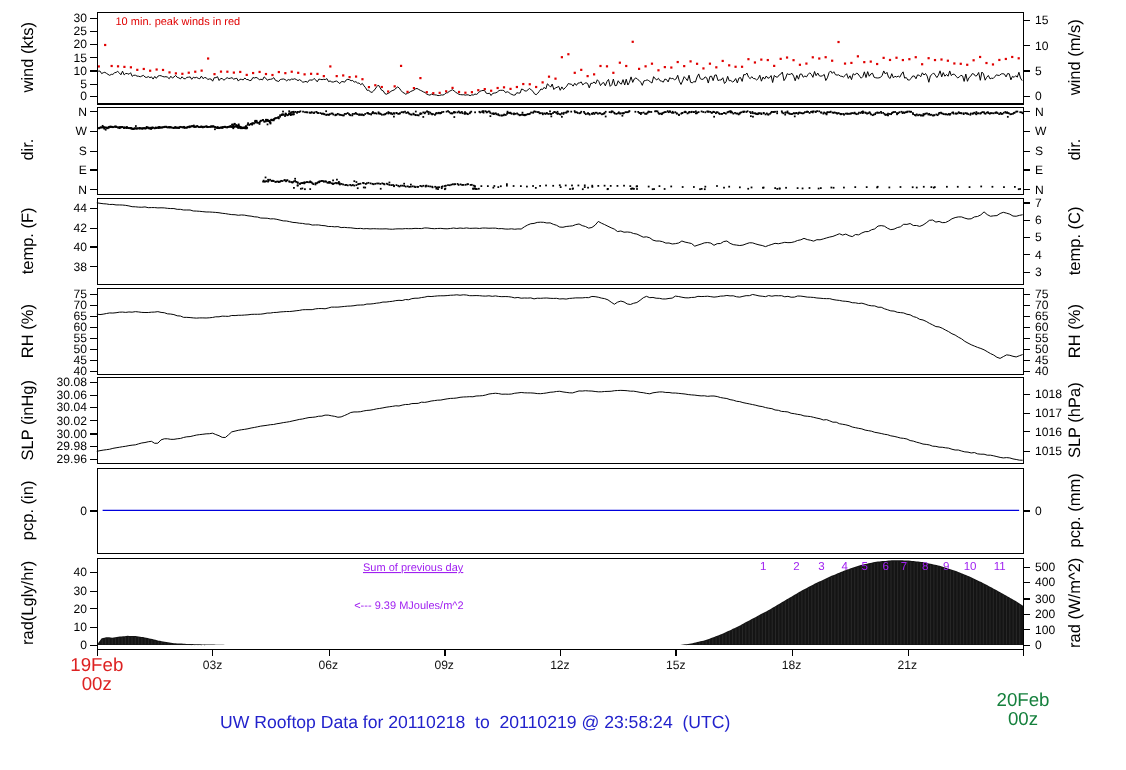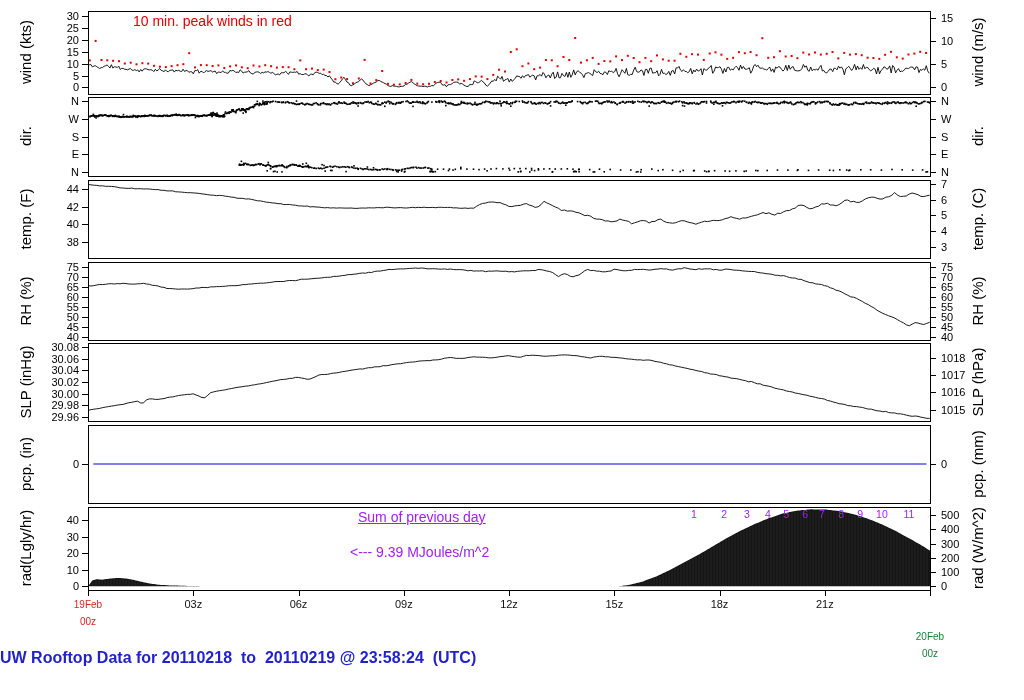--- a/index.html
+++ b/index.html
@@ -1,24 +1,24 @@
 <!DOCTYPE html>
 <html><head>
 <meta charset="utf-8">
 <style>
   html,body{margin:0;padding:0;background:#fff;}
   .figure{position:relative;width:1024px;height:700px;background:#fff;
           font-family:"Liberation Sans","DejaVu Sans",sans-serif;overflow:hidden;}
   #chart-svg{position:absolute;left:0;top:0;}
   .axt{position:absolute;width:130px;height:18px;line-height:18px;text-align:center;
        font-size:15px;color:#000;transform:rotate(-90deg);}
-  .anno{position:absolute;font-size:14px;line-height:12px;white-space:pre;margin-left:28px;}
-  .xdate{position:absolute;width:100px;text-align:center;font-size:10px;line-height:17px;}
-  .figtitle{position:absolute;left:0;top:649px;width:864px;text-align:left;
-            font-size:16px;white-space:pre;font-weight:bold;}
+  .anno{position:absolute;font-size:10px;line-height:12px;white-space:pre;}
+  .xdate{position:absolute;width:100px;text-align:center;font-size:17px;line-height:17px;}
+  .figtitle{position:absolute;left:0;top:649px;width:864px;text-align:center;
+            font-size:16px;white-space:pre;}
 </style>
 </head>
 <body>
 
 <div class="figure">
 
   <svg id="chart-svg" width="1024" height="645" viewBox="0 0 1024 645">
       <g>
         <path d="M88.0,64.8L89.5,64.7L90.9,64.6L92.4,66.9L93.9,66.1L95.3,65.7L96.8,66.7L98.2,67.6L99.7,68.5L101.2,67.6L102.6,67.6L104.1,66.2L105.6,65.8L107.0,64.9L108.5,66.3L109.9,68.0L111.4,64.7L112.9,68.1L114.3,66.8L115.8,66.9L117.3,67.5L118.7,66.1L120.2,69.4L121.6,68.4L123.1,68.4L124.6,69.2L126.0,69.3L127.5,69.8L129.0,69.1L130.4,68.5L131.9,70.1L133.4,70.4L134.8,69.6L136.3,70.6L137.7,69.9L139.2,71.9L140.7,69.5L142.1,71.2L143.6,69.2L145.1,68.7L146.5,68.9L148.0,69.6L149.4,69.9L150.9,69.7L152.4,70.2L153.8,71.6L155.3,69.3L156.8,71.0L158.2,69.9L159.7,68.6L161.1,70.3L162.6,70.8L164.1,71.7L165.5,69.8L167.0,71.5L168.5,71.6L169.9,70.3L171.4,70.2L172.9,69.9L174.3,72.1L175.8,70.2L177.2,70.8L178.7,70.3L180.2,71.2L181.6,71.6L183.1,69.2L184.6,71.5L186.0,70.5L187.5,70.7L188.9,72.3L190.4,71.7L191.9,71.9L193.3,73.8L194.8,70.6L196.3,70.6L197.7,69.7L199.2,73.2L200.6,71.4L202.1,71.4L203.6,73.0L205.0,71.6L206.5,70.6L208.0,71.4L209.4,71.1L210.9,70.6L212.4,72.0L213.8,71.5L215.3,71.2L216.7,73.7L218.2,72.0L219.7,72.2L221.1,72.6L222.6,70.9L224.1,72.3L225.5,72.3L227.0,73.3L228.4,73.0L229.9,70.5L231.4,70.9L232.8,70.4L234.3,71.0L235.8,72.6L237.2,72.0L238.7,72.6L240.1,69.9L241.6,71.1L243.1,73.0L244.5,72.2L246.0,72.1L247.5,71.7L248.9,70.6L250.4,73.0L251.9,73.6L253.3,74.1L254.8,72.3L256.2,72.0L257.7,71.8L259.2,72.3L260.6,73.5L262.1,72.3L263.6,72.9L265.0,71.9L266.5,72.1L267.9,71.6L269.4,72.3L270.9,73.3L272.3,72.4L273.8,73.4L275.3,74.8L276.7,74.4L278.2,74.0L279.6,74.9L281.1,72.8L282.6,72.7L284.0,72.9L285.5,71.3L287.0,72.6L288.4,74.4L289.9,71.9L291.4,72.2L292.8,72.4L294.3,72.1L295.7,72.3L297.2,71.5L298.7,74.2L300.1,73.6L301.6,74.5L303.1,74.6L304.5,74.0L306.0,73.7L307.4,74.7L308.9,76.0L310.4,74.2L311.8,74.2L313.3,74.7L314.8,72.6L316.2,72.1L317.7,72.5L319.2,73.4L320.6,73.1L322.1,74.7L323.5,74.2L325.0,75.5L326.5,75.5L327.9,77.0L329.4,75.8L330.9,78.0L332.3,79.7L333.8,82.2L335.2,81.9L336.7,83.6L338.2,84.0L339.6,82.7L341.1,80.9L342.6,78.7L344.0,77.3L345.5,79.7L346.9,82.0L348.4,82.6L349.9,85.1L351.3,85.7L352.8,84.8L354.3,84.2L355.7,82.7L357.2,82.2L358.7,81.6L360.1,80.0L361.6,79.0L363.0,80.1L364.5,82.2L366.0,83.9L367.4,84.6L368.9,85.7L370.4,84.8L371.8,84.3L373.3,83.2L374.7,82.6L376.2,82.0L377.7,80.8L379.1,80.4L380.6,81.3L382.1,82.1L383.5,82.7L385.0,83.6L386.4,84.1L387.9,85.5L389.4,86.1L390.8,86.5L392.3,85.6L393.8,86.1L395.2,86.2L396.7,86.4L398.2,86.9L399.6,86.8L401.1,86.3L402.5,86.4L404.0,85.9L405.5,84.4L406.9,84.3L408.4,83.1L409.9,82.3L411.3,81.6L412.8,82.6L414.2,83.8L415.7,84.8L417.2,85.7L418.6,86.0L420.1,86.2L421.6,86.1L423.0,86.5L424.5,86.2L425.9,86.3L427.4,87.0L428.9,86.2L430.3,86.4L431.8,85.5L433.3,85.8L434.7,84.7L436.2,83.0L437.7,82.5L439.1,82.2L440.6,82.4L442.0,84.7L443.5,85.1L445.0,84.7L446.4,86.8L447.9,84.9L449.4,84.6L450.8,84.4L452.3,83.5L453.7,82.3L455.2,82.1L456.7,82.1L458.1,82.3L459.6,84.2L461.1,83.4L462.5,84.0L464.0,85.2L465.4,85.9L466.9,86.5L468.4,86.3L469.8,84.3L471.3,84.6L472.8,84.6L474.2,80.9L475.7,81.5L477.2,82.7L478.6,82.7L480.1,81.5L481.5,80.3L483.0,81.9L484.5,83.0L485.9,85.3L487.4,86.1L488.9,84.8L490.3,83.0L491.8,80.9L493.2,81.4L494.7,79.4L496.2,80.9L497.6,76.2L499.1,77.6L500.6,79.2L502.0,76.4L503.5,81.4L504.9,79.9L506.4,79.4L507.9,78.5L509.3,82.1L510.8,79.0L512.3,81.4L513.7,79.9L515.2,78.3L516.7,75.9L518.1,76.4L519.6,76.6L521.0,78.3L522.5,75.7L524.0,77.6L525.4,75.6L526.9,75.3L528.4,74.5L529.8,77.2L531.3,75.9L532.7,75.2L534.2,75.9L535.7,79.9L537.1,75.8L538.6,75.7L540.1,74.5L541.5,76.2L543.0,72.5L544.4,74.1L545.9,77.8L547.4,75.7L548.8,75.0L550.3,78.0L551.8,74.1L553.2,72.2L554.7,78.5L556.2,77.0L557.6,71.9L559.1,77.9L560.5,77.7L562.0,73.4L563.5,75.7L564.9,76.5L566.4,72.4L567.9,77.3L569.3,72.0L570.8,77.3L572.2,74.9L573.7,69.9L575.2,74.9L576.6,71.8L578.1,70.8L579.6,72.1L581.0,73.1L582.5,74.8L583.9,77.6L585.4,73.5L586.9,73.2L588.3,72.6L589.8,73.3L591.3,74.5L592.7,75.5L594.2,69.7L595.7,71.7L597.1,72.6L598.6,71.2L600.0,73.4L601.5,73.8L603.0,74.7L604.4,71.9L605.9,72.3L607.4,74.5L608.8,70.7L610.3,71.5L611.7,71.3L613.2,72.5L614.7,71.7L616.1,68.4L617.6,73.9L619.1,76.8L620.5,73.6L622.0,69.7L623.4,71.4L624.9,73.3L626.4,68.4L627.8,74.8L629.3,75.3L630.8,74.2L632.2,74.6L633.7,70.0L635.2,67.2L636.6,71.5L638.1,72.2L639.5,71.9L641.0,69.9L642.5,70.8L643.9,75.5L645.4,69.5L646.9,69.3L648.3,73.3L649.8,68.3L651.2,68.1L652.7,73.2L654.2,72.7L655.6,72.7L657.1,70.7L658.6,75.9L660.0,74.4L661.5,69.4L662.9,73.4L664.4,73.2L665.9,74.5L667.3,73.8L668.8,71.4L670.3,75.4L671.7,71.0L673.2,70.5L674.7,74.0L676.1,67.8L677.6,68.0L679.0,66.4L680.5,70.1L682.0,71.5L683.4,69.7L684.9,71.4L686.4,71.5L687.8,72.7L689.3,71.5L690.7,68.4L692.2,73.8L693.7,70.0L695.1,71.9L696.6,69.1L698.1,71.1L699.5,70.7L701.0,68.7L702.4,75.0L703.9,68.6L705.4,69.9L706.8,70.2L708.3,68.2L709.8,67.4L711.2,65.5L712.7,73.3L714.2,71.0L715.6,67.0L717.1,67.7L718.5,67.5L720.0,66.7L721.5,69.2L722.9,73.4L724.4,68.5L725.9,72.0L727.3,67.4L728.8,67.3L730.2,70.2L731.7,69.1L733.2,69.9L734.6,67.7L736.1,66.2L737.6,67.6L739.0,70.3L740.5,65.0L741.9,68.8L743.4,66.4L744.9,69.0L746.3,69.3L747.8,68.8L749.3,67.7L750.7,73.2L752.2,70.7L753.7,66.0L755.1,64.5L756.6,66.7L758.0,65.2L759.5,67.9L761.0,68.3L762.4,68.0L763.9,69.2L765.4,69.4L766.8,70.0L768.3,68.6L769.7,67.0L771.2,71.3L772.7,68.9L774.1,72.4L775.6,67.0L777.1,68.2L778.5,66.6L780.0,67.1L781.5,69.3L782.9,71.1L784.4,69.6L785.8,65.3L787.3,70.5L788.8,65.1L790.2,69.3L791.7,67.2L793.2,66.6L794.6,70.2L796.1,70.7L797.5,70.9L799.0,70.8L800.5,70.3L801.9,68.7L803.4,64.5L804.9,67.3L806.3,65.8L807.8,70.3L809.2,71.3L810.7,67.0L812.2,70.8L813.6,69.3L815.1,70.0L816.6,69.2L818.0,70.2L819.5,67.3L821.0,65.3L822.4,71.0L823.9,70.5L825.3,72.7L826.8,72.7L828.3,71.3L829.7,69.1L831.2,69.1L832.7,71.6L834.1,68.1L835.6,68.4L837.0,69.8L838.5,66.2L840.0,68.2L841.4,66.8L842.9,69.2L844.4,74.8L845.8,68.9L847.3,67.7L848.7,66.3L850.2,68.3L851.7,70.5L853.1,68.4L854.6,64.4L856.1,69.9L857.5,66.0L859.0,69.3L860.5,67.7L861.9,69.3L863.4,64.5L864.8,68.7L866.3,67.4L867.8,67.6L869.2,69.5L870.7,70.8L872.2,69.9L873.6,68.4L875.1,69.1L876.5,74.0L878.0,67.3L879.5,73.9L880.9,70.6L882.4,69.4L883.9,66.9L885.3,67.3L886.8,69.2L888.2,68.6L889.7,65.9L891.2,73.0L892.6,65.5L894.1,67.1L895.6,72.9L897.0,70.3L898.5,68.6L900.0,71.7L901.4,71.1L902.9,71.3L904.3,69.9L905.8,68.0L907.3,68.5L908.7,68.5L910.2,67.2L911.7,67.0L913.1,67.4L914.6,69.9L916.0,66.9L917.5,67.1L919.0,72.6L920.4,69.4L921.9,70.3L923.4,68.8L924.8,70.2L926.3,65.7L927.7,70.9L929.2,73.3" fill="none" stroke="#000000" stroke-width="0.9" stroke-linejoin="round"></path>
         <g>

